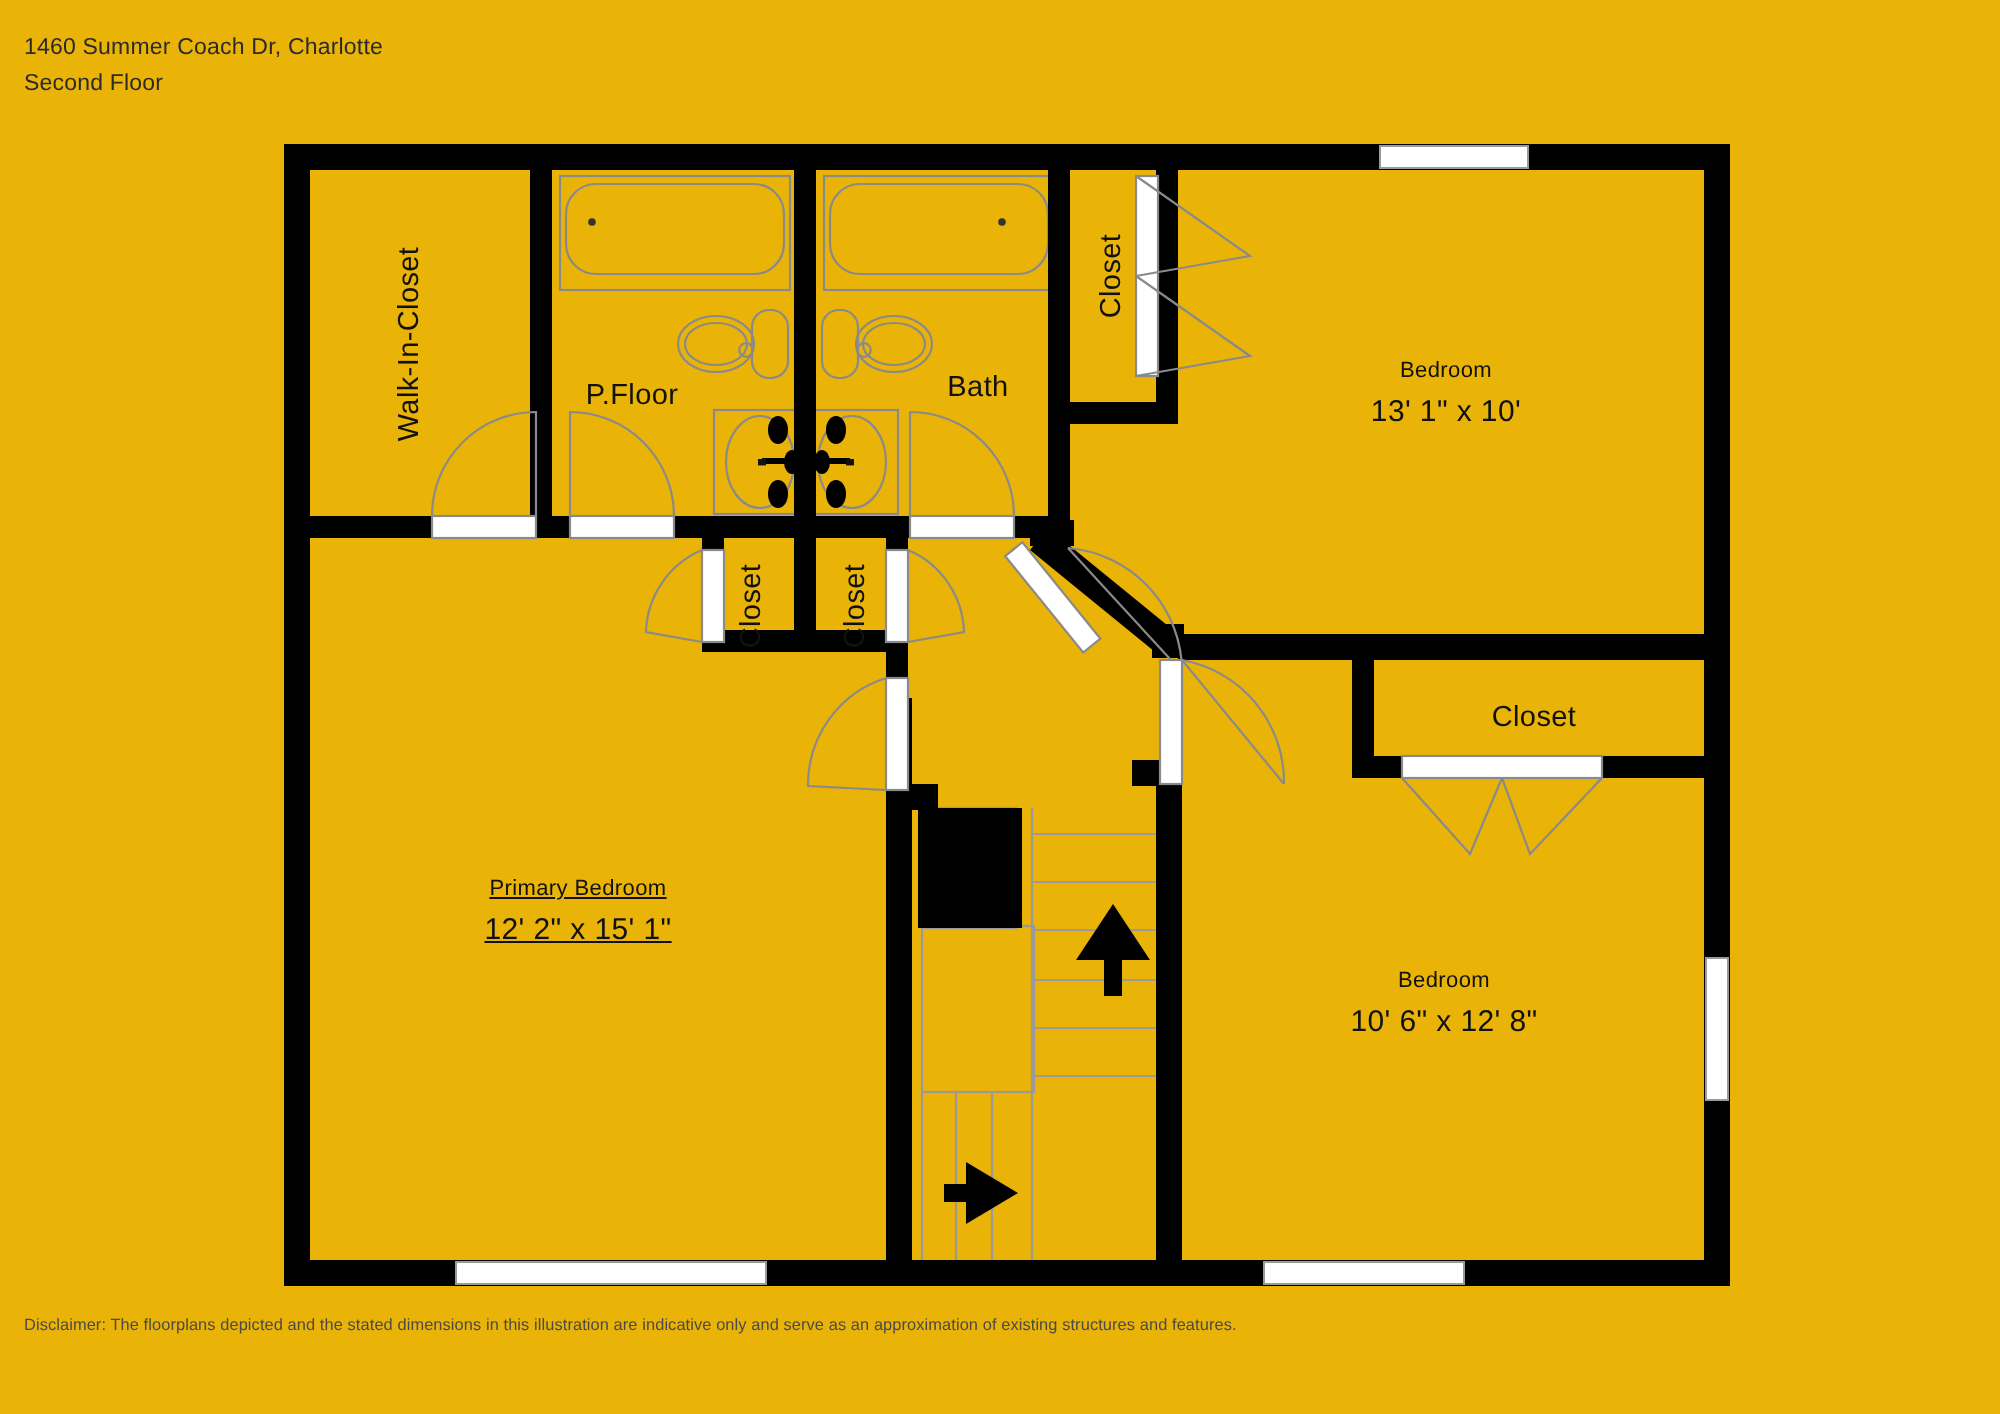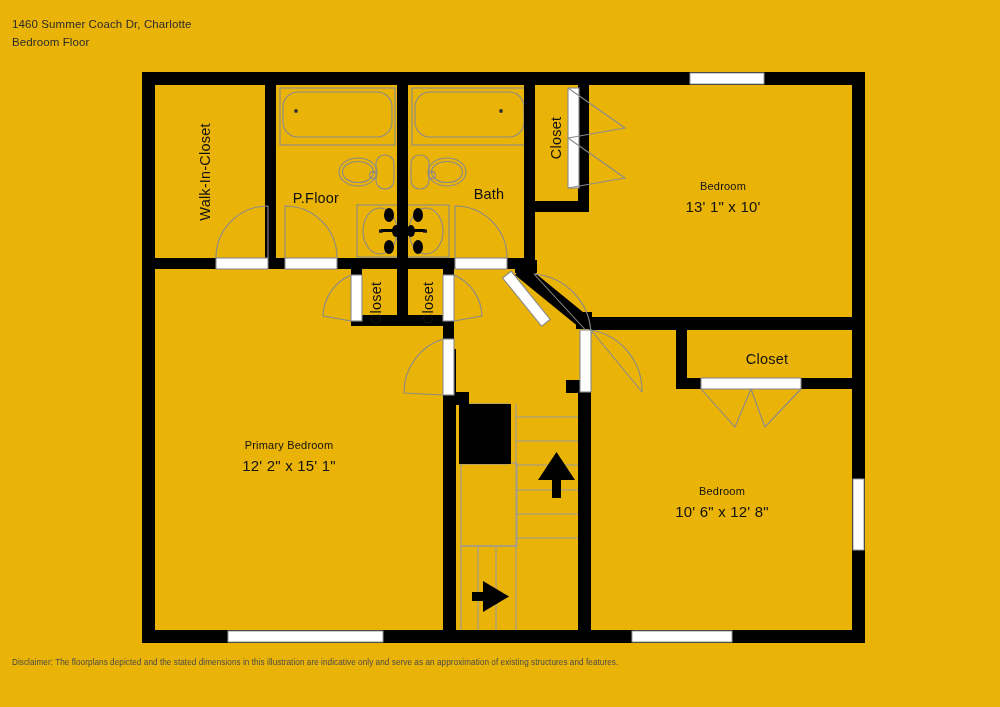--- a/index.html
+++ b/index.html
@@ -62,21 +62,21 @@
   .rot90 { transform: translate(-50%,-50%) rotate(-90deg); }
   .ctr   { transform: translate(-50%,-50%); }
 </style>
 </head>
 <body>
 
 <div id="page">
 
   <div class="header">
     <div>1460 Summer Coach Dr, Charlotte</div>
-    <div>Bedroom Floor</div>
+    <div>Second Floor</div>
   </div>
 
   <svg id="plan" width="1000" height="707" viewBox="0 0 1000 707">
 
     <g fill="none" stroke="#8a8a8a" stroke-width="1.1">
 
       <g>
         <rect x="283" y="92" width="109" height="45" rx="15" ry="15"></rect>
         <rect x="280" y="88" width="115" height="57" fill="none" stroke="#8a8a8a" stroke-width="1.1"></rect>
         <circle cx="296" cy="111" r="1.9" fill="#333" stroke="none"></circle>
@@ -280,21 +280,21 @@
       </div>
       <div class="lbl rot90 small" style="left: 376px; top: 303px;">
         <div class="name">Closet</div>
       </div>
       <div class="lbl rot90 small" style="left: 428px; top: 303px;">
         <div class="name">Closet</div>
       </div>
       <div class="lbl ctr small" style="left: 767px; top: 359px;">
         <div class="name">Closet</div>
       </div>
-      <div class="lbl ctr" style="left: 289px; top: 456px;">
+      <div class="lbl ctr" style="left: 289px; top: 456px; text-decoration: underline;">
         <div class="name">Primary Bedroom</div>
         <div class="dim">12' 2" x 15' 1"</div>
       </div>
       <div class="lbl ctr" style="left: 722px; top: 502px;">
         <div class="name">Bedroom</div>
         <div class="dim">10' 6" x 12' 8"</div>
       </div>
     </div>
 
   <div class="footer">

